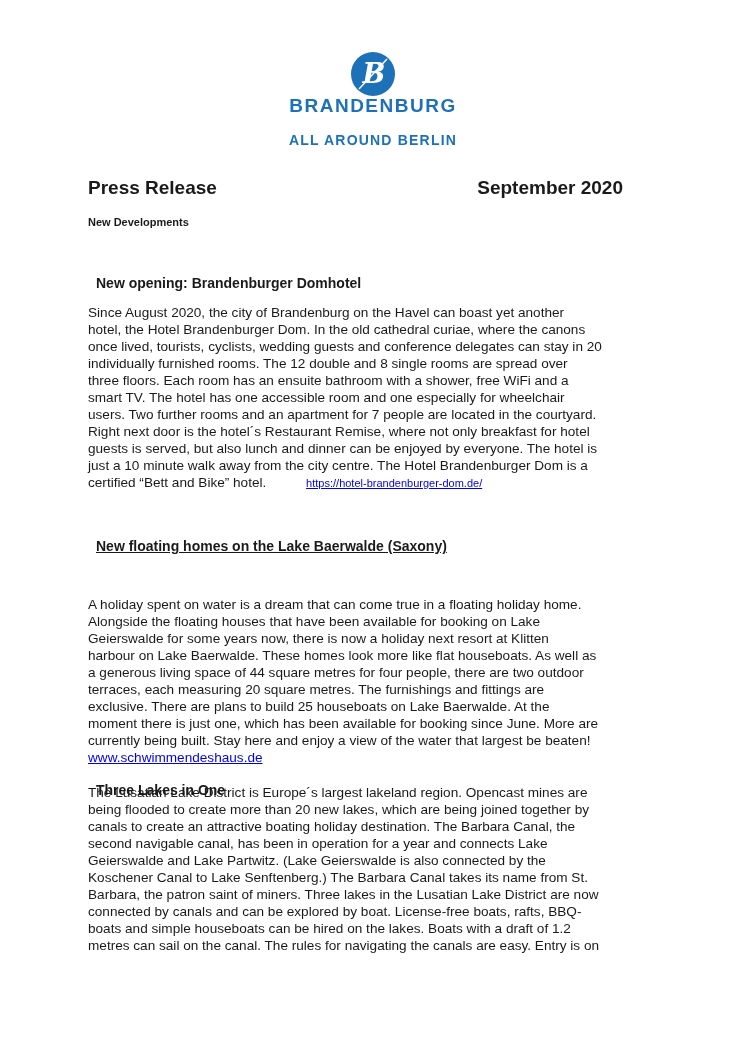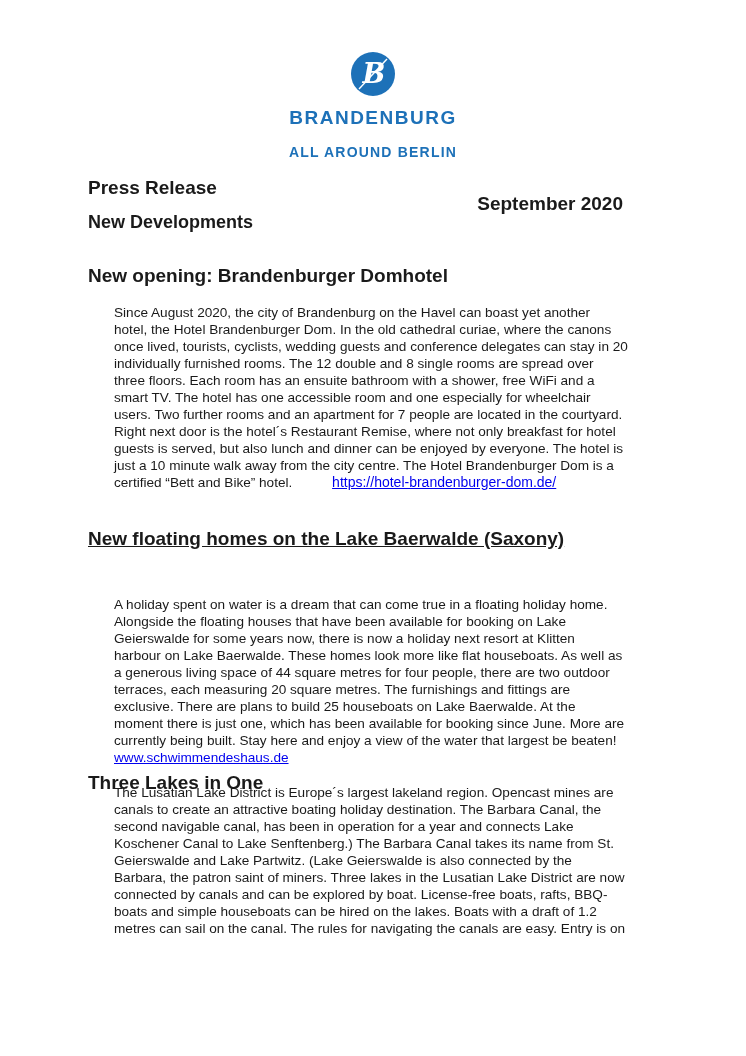--- a/index.html
+++ b/index.html
@@ -18,21 +18,21 @@
     position: absolute;
     top: 52px;
     left: 0;
     width: 100%;
     display: flex;
     flex-direction: column;
     align-items: center;
   }
   .logo-circle { width: 44px; height: 44px; }
   .logo-title {
-    margin-top: 12px;
+    margin-top: 0;
     color: #1d71b8;
     font-weight: bold;
     font-size: 19px;
     letter-spacing: 1.5px;
     line-height: 1;
   }
   .logo-subtitle {
     margin-top: 18px;
     color: #1d71b8;
     font-weight: bold;
@@ -44,59 +44,58 @@
   .header-row {
     position: absolute;
     top: 179px;
     left: 88px;
     width: 535px;
     height: 18px;
     font-weight: bold;
     font-size: 19px;
     line-height: 18px;
   }
-  .header-row .date { position: absolute; right: 0; top: 16px; }
+  .header-row .date { position: absolute; right: 0; top: 0; }
   .doc-title {
     position: absolute;
     top: 213px;
     left: 88px;
     font-weight: bold;
-    font-size: 18px;
+    font-size: 11px;
     line-height: 18px;
   }
   
   .section-heading {
     position: absolute;
     left: 88px;
-    margin: 0;
+    margin: 8px;
     font-weight: bold;
-    font-size: 19px;
+    font-size: 14px;
     line-height: 17px;
     white-space: nowrap;
   }
   .h1 { top: 267px; }
   .h2 { top: 530px; text-decoration: underline; }
   .h3 { top: 774px; }
   .paragraph {
     position: absolute;
     left: 88px;
     width: 578px;
     font-size: 13.6px;
-    margin-left: 26px;
   }
   .p1 { top: 304px; }
   .p2 { top: 596px; }
   .p3 { top: 784px; }
   .line { height: 17px; line-height: 17px; white-space: nowrap; }
   a.link {
     color: #0000ee;
     text-decoration: underline;
     cursor: pointer;
   }
-  a.link.small { font-size: 14px; padding-left: 36px; }
+  a.link.small { font-size: 11px; padding-left: 36px; }
 </style>
 </head>
 <body>
 
 <div class="page">
 
   <div class="logo">
     <svg class="logo-circle" viewBox="0 0 44 44" xmlns="http://www.w3.org/2000/svg">
       <circle cx="22" cy="22" r="22" fill="#1d71b8"></circle>
       <path d="M8 37 L36 7" stroke="#ffffff" stroke-width="1.4" fill="none"></path>
@@ -146,24 +145,25 @@
       </div>
     <div class="line">
       <a href="#" class="link">www.schwimmendeshaus.de</a>
     </div>
   </div>
 
   <h3 class="section-heading h3">Three Lakes in One</h3>
   <div class="paragraph p3">
     <div>
         <div class="line">The Lusatian Lake District is Europe´s largest lakeland region. Opencast mines are</div>
+        <div class="line">being flooded to create more than 20 new lakes, which are being joined together by</div>
         <div class="line">canals to create an attractive boating holiday destination. The Barbara Canal, the</div>
         <div class="line">second navigable canal, has been in operation for a year and connects Lake</div>
+        <div class="line">Geierswalde and Lake Partwitz. (Lake Geierswalde is also connected by the</div>
         <div class="line">Koschener Canal to Lake Senftenberg.) The Barbara Canal takes its name from St.</div>
-        <div class="line">Geierswalde and Lake Partwitz. (Lake Geierswalde is also connected by the</div>
         <div class="line">Barbara, the patron saint of miners. Three lakes in the Lusatian Lake District are now</div>
         <div class="line">connected by canals and can be explored by boat. License-free boats, rafts, BBQ-</div>
         <div class="line">boats and simple houseboats can be hired on the lakes. Boats with a draft of 1.2</div>
         <div class="line">metres can sail on the canal. The rules for navigating the canals are easy. Entry is on</div>
       </div>
   </div>
 
 </div>
 
 </body></html>

